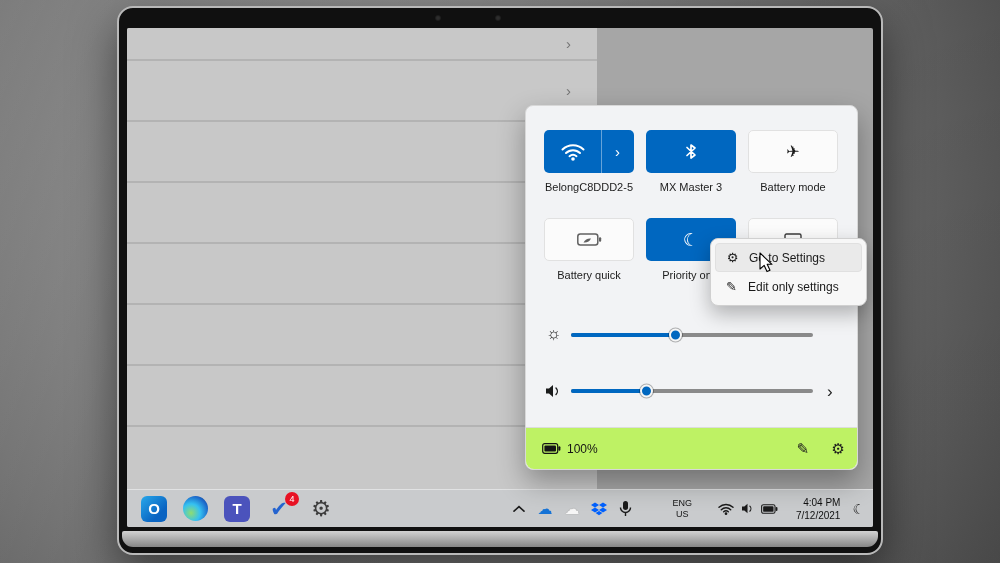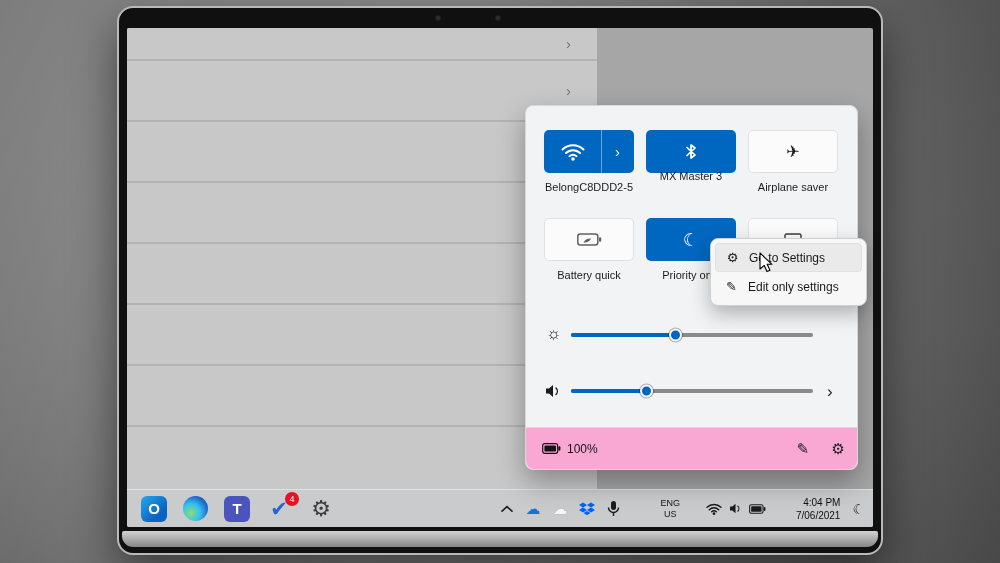--- a/index.html
+++ b/index.html
@@ -49,21 +49,21 @@
     background:#e81123; color:#fff; font-size:9px; display:flex; align-items:center; justify-content:center; }
   .ic-gear { color:#3c3c3c; font-size:22px; }
 
   .tb-tray { position:absolute; right:8px; top:0; height:100%;
     display:flex; align-items:center; gap:12px; color:#1b1b1b; }
   .cloud { font-size:15px; line-height:1; }
   .cloud.blue { color:#1573d6; }
   .cloud.white { color:#f6f6f6; text-shadow:0 0 1px #777; }
   .lang { margin-left:28px; font-size:9px; line-height:1.2; text-align:center; color:#141414; }
   .sys-pill { display:flex; align-items:center; gap:7px; margin-left:8px; padding:4px 6px; border-radius:4px; }
-  .clock { margin-left:12px; font-size:10px; line-height:1.3; text-align:right; color:#101010; }
+  .clock { margin-left:0; font-size:10px; line-height:1.3; text-align:right; color:#101010; }
   .tray-moon { font-size:14px; line-height:1; }
 
   
   .qs { position:absolute; left:398px; top:77px; width:333px; height:365px;
     background:#f2f3f5; border:1px solid #d8d8d8; border-radius:8px;
     box-shadow:0 12px 28px rgba(0,0,0,.32); z-index:5; }
   .tile { position:absolute; width:90px; height:43px; border-radius:5px;
     display:flex; align-items:center; justify-content:center; cursor:default; }
   .tile.blue { background:#0067c0; color:#fff; }
   .tile.plain { background:#fbfbfb; border:1px solid #e1e1e1; color:#1a1a1a; }
@@ -72,35 +72,35 @@
   .t-air  { left:222px; top:24px; font-size:16px; }
   .t-bs   { left:18px; top:112px; }
   .t-fa   { left:120px; top:112px; font-size:18px; }
   .t-cast { left:222px; top:112px; }
   .wifi-left { width:57px; height:100%; display:flex; align-items:center; justify-content:center;
     border-right:1px solid rgba(255,255,255,.4); }
   .wifi-right { width:32px; height:100%; display:flex; align-items:center; justify-content:center;
     font-size:15px; }
   .lbl { position:absolute; width:90px; text-align:center; font-size:11px; color:#1c1c1c;
     white-space:nowrap; overflow:visible; }
-  .l-1 { left:18px; top:75px; } .l-2 { left:120px; top:64px; } .l-3 { left:222px; top:75px; }
+  .l-1 { left:18px; top:75px; } .l-2 { left:120px; top:75px; } .l-3 { left:222px; top:75px; }
   .l-4 { left:18px; top:163px; } .l-5 { left:120px; top:163px; }
 
   .sun-ic { position:absolute; left:20px; top:219px; font-size:17px; color:#2b2b2b; line-height:1; }
   .vol-ic { position:absolute; left:19px; top:278px; }
   .slider { position:absolute; left:45px; width:242px; height:4px; background:#8a8a8a; border-radius:2px; }
   .sl-bright { top:227px; } .sl-vol { top:283px; }
   .track-fill { position:absolute; left:0; top:0; height:100%; background:#0067c0; border-radius:2px; }
   .thumb { position:absolute; right:-7px; top:50%; transform:translateY(-50%);
     width:13px; height:13px; border-radius:50%; background:#0067c0;
     border:2px solid #f6f6f6; box-shadow:0 0 0 1px rgba(0,0,0,.28); }
   .vol-chev { position:absolute; left:301px; top:276px; font-size:17px; color:#1b1b1b; }
 
   .qs-footer { position:absolute; left:0; right:0; bottom:0; height:42px;
-    border-top:1px solid #dcdcdc; background:#f9a8d4; border-radius:0 0 8px 8px; }
+    border-top:1px solid #dcdcdc; background:#bef264; border-radius:0 0 8px 8px; }
   .foot-batt { position:absolute; left:16px; top:0; height:100%;
     display:flex; align-items:center; gap:6px; font-size:12px; color:#141414; }
   .foot-btn { position:absolute; top:0; height:100%; display:flex; align-items:center;
     font-size:15px; color:#1b1b1b; cursor:default; }
   .f-edit { right:48px; } .f-set { right:12px; }
 
   
   .ctx { position:absolute; left:583px; top:210px; width:157px; height:68px;
     background:#f7f7f7; border:1px solid #d0d0d0; border-radius:8px; padding:4px;
     box-shadow:0 8px 20px rgba(0,0,0,.28); z-index:8; }
@@ -173,21 +173,21 @@
 
         <div class="tile plain t-cast">
           <svg width="18" height="14" viewBox="0 0 18 14">
             <rect x="1" y="1" width="16" height="10.5" rx="1.5" fill="none" stroke="#3a3a3a" stroke-width="1.4"></rect>
             <path d="M5.5 13 h7" stroke="#3a3a3a" stroke-width="1.4"></path>
           </svg>
         </div>
 
         <div class="lbl l-1">BelongC8DDD2-5</div>
         <div class="lbl l-2">MX Master 3</div>
-        <div class="lbl l-3">Airplane saver</div>
+        <div class="lbl l-3">Battery mode</div>
         <div class="lbl l-4">Battery quick</div>
         <div class="lbl l-5">Priority only</div>
 
         <span class="sun-ic">☼</span>
         <div class="slider sl-bright">
           <div class="track-fill" style="width: 43%;">
             <div class="thumb"></div>
           </div>
         </div>
 
@@ -281,21 +281,21 @@
               <path d="M11 4 a4.6 4.6 0 0 1 0 6.5" stroke="#1b1b1b" stroke-width="1.4" fill="none" stroke-linecap="round"></path>
             </svg>
             <svg width="17" height="10" viewBox="0 0 19 11">
               <rect x="0.7" y="0.7" width="15" height="9.6" rx="2" fill="none" stroke="#1b1b1b" stroke-width="1.2"></rect>
               <rect x="16.4" y="3.3" width="2" height="4.4" rx="1" fill="#1b1b1b"></rect>
               <rect x="2.4" y="2.4" width="11.6" height="6.2" rx="1" fill="#1b1b1b"></rect>
             </svg>
           </div>
           <div class="clock">
             <div>4:04 PM</div>
-            <div>7/06/2021</div>
+            <div>7/12/2021</div>
           </div>
           <span class="tray-moon">☾</span>
         </div>
       </div>
 
     </div>
 
     <div class="chin"></div>
   </div>
 </div>

